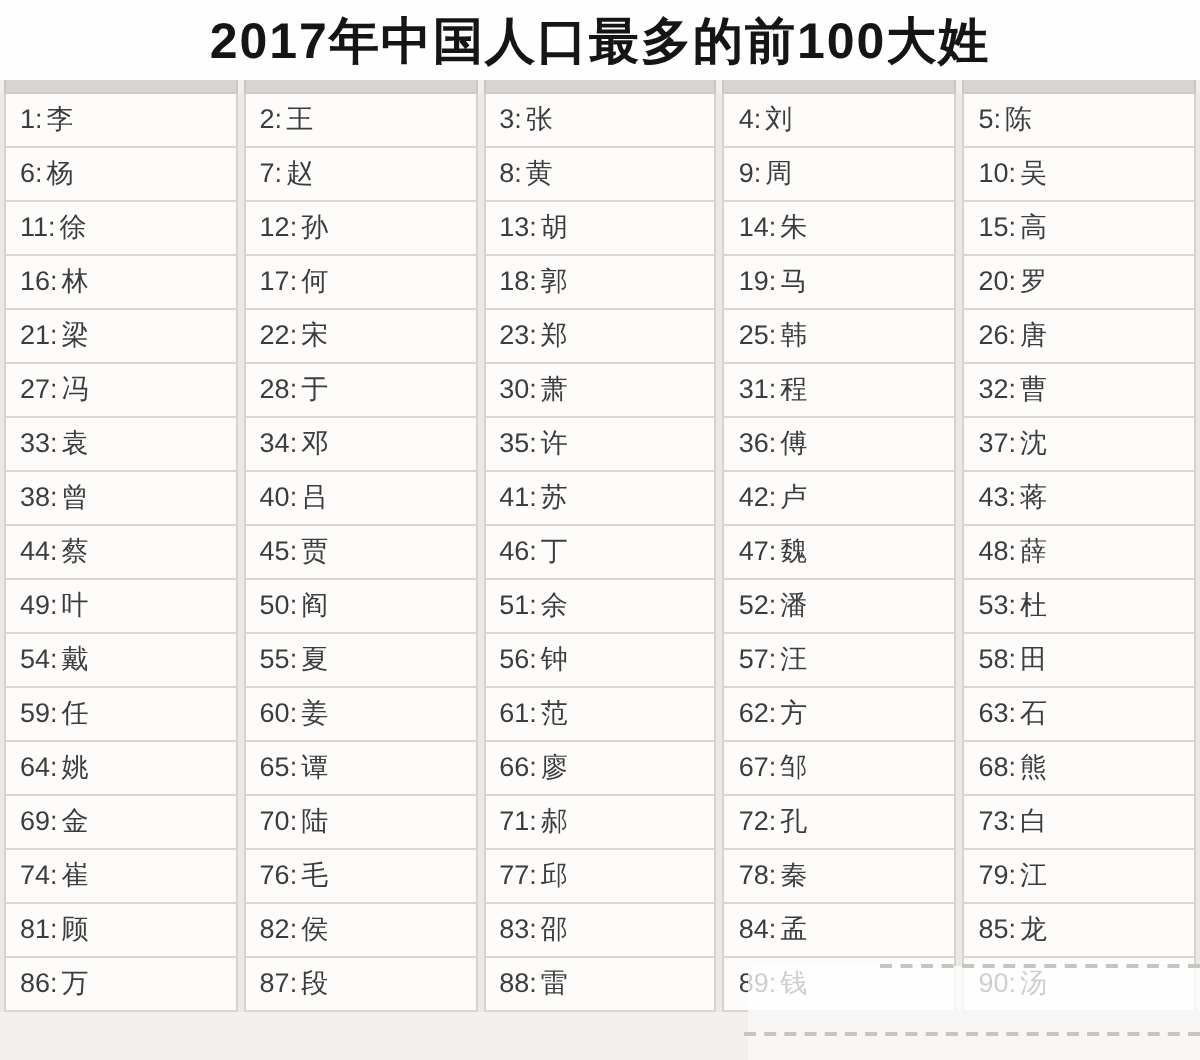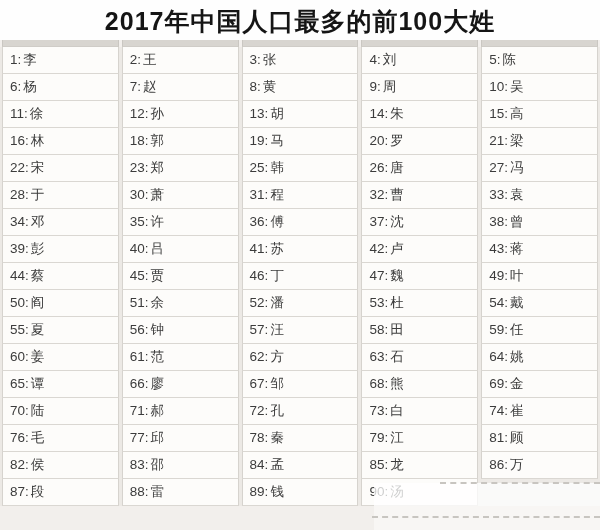--- a/index.html
+++ b/index.html
@@ -118,48 +118,49 @@
       <div class="cell"><span>7:</span><span class="surname-text">赵</span></div>
       <div class="cell"><span>8:</span><span class="surname-text">黄</span></div>
       <div class="cell"><span>9:</span><span class="surname-text">周</span></div>
       <div class="cell"><span>10:</span><span class="surname-text">吴</span></div>
       <div class="cell"><span>11:</span><span class="surname-text">徐</span></div>
       <div class="cell"><span>12:</span><span class="surname-text">孙</span></div>
       <div class="cell"><span>13:</span><span class="surname-text">胡</span></div>
       <div class="cell"><span>14:</span><span class="surname-text">朱</span></div>
       <div class="cell"><span>15:</span><span class="surname-text">高</span></div>
       <div class="cell"><span>16:</span><span class="surname-text">林</span></div>
+      <div class="cell"><span>17:</span><span class="surname-text">何</span></div>
       <div class="cell"><span>18:</span><span class="surname-text">郭</span></div>
       <div class="cell"><span>19:</span><span class="surname-text">马</span></div>
       <div class="cell"><span>20:</span><span class="surname-text">罗</span></div>
       <div class="cell"><span>21:</span><span class="surname-text">梁</span></div>
       <div class="cell"><span>22:</span><span class="surname-text">宋</span></div>
       <div class="cell"><span>23:</span><span class="surname-text">郑</span></div>
       <div class="cell"><span>25:</span><span class="surname-text">韩</span></div>
       <div class="cell"><span>26:</span><span class="surname-text">唐</span></div>
       <div class="cell"><span>27:</span><span class="surname-text">冯</span></div>
       <div class="cell"><span>28:</span><span class="surname-text">于</span></div>
       <div class="cell"><span>30:</span><span class="surname-text">萧</span></div>
       <div class="cell"><span>31:</span><span class="surname-text">程</span></div>
       <div class="cell"><span>32:</span><span class="surname-text">曹</span></div>
       <div class="cell"><span>33:</span><span class="surname-text">袁</span></div>
       <div class="cell"><span>34:</span><span class="surname-text">邓</span></div>
       <div class="cell"><span>35:</span><span class="surname-text">许</span></div>
       <div class="cell"><span>36:</span><span class="surname-text">傅</span></div>
       <div class="cell"><span>37:</span><span class="surname-text">沈</span></div>
       <div class="cell"><span>38:</span><span class="surname-text">曾</span></div>
-      <div class="cell"><span>39:</span><span class="surname-text">彭</span></div>
       <div class="cell"><span>40:</span><span class="surname-text">吕</span></div>
       <div class="cell"><span>41:</span><span class="surname-text">苏</span></div>
       <div class="cell"><span>42:</span><span class="surname-text">卢</span></div>
       <div class="cell"><span>43:</span><span class="surname-text">蒋</span></div>
       <div class="cell"><span>44:</span><span class="surname-text">蔡</span></div>
       <div class="cell"><span>45:</span><span class="surname-text">贾</span></div>
       <div class="cell"><span>46:</span><span class="surname-text">丁</span></div>
       <div class="cell"><span>47:</span><span class="surname-text">魏</span></div>
+      <div class="cell"><span>48:</span><span class="surname-text">薛</span></div>
       <div class="cell"><span>49:</span><span class="surname-text">叶</span></div>
       <div class="cell"><span>50:</span><span class="surname-text">阎</span></div>
       <div class="cell"><span>51:</span><span class="surname-text">余</span></div>
       <div class="cell"><span>52:</span><span class="surname-text">潘</span></div>
       <div class="cell"><span>53:</span><span class="surname-text">杜</span></div>
       <div class="cell"><span>54:</span><span class="surname-text">戴</span></div>
       <div class="cell"><span>55:</span><span class="surname-text">夏</span></div>
       <div class="cell"><span>56:</span><span class="surname-text">钟</span></div>
       <div class="cell"><span>57:</span><span class="surname-text">汪</span></div>
       <div class="cell"><span>58:</span><span class="surname-text">田</span></div>

